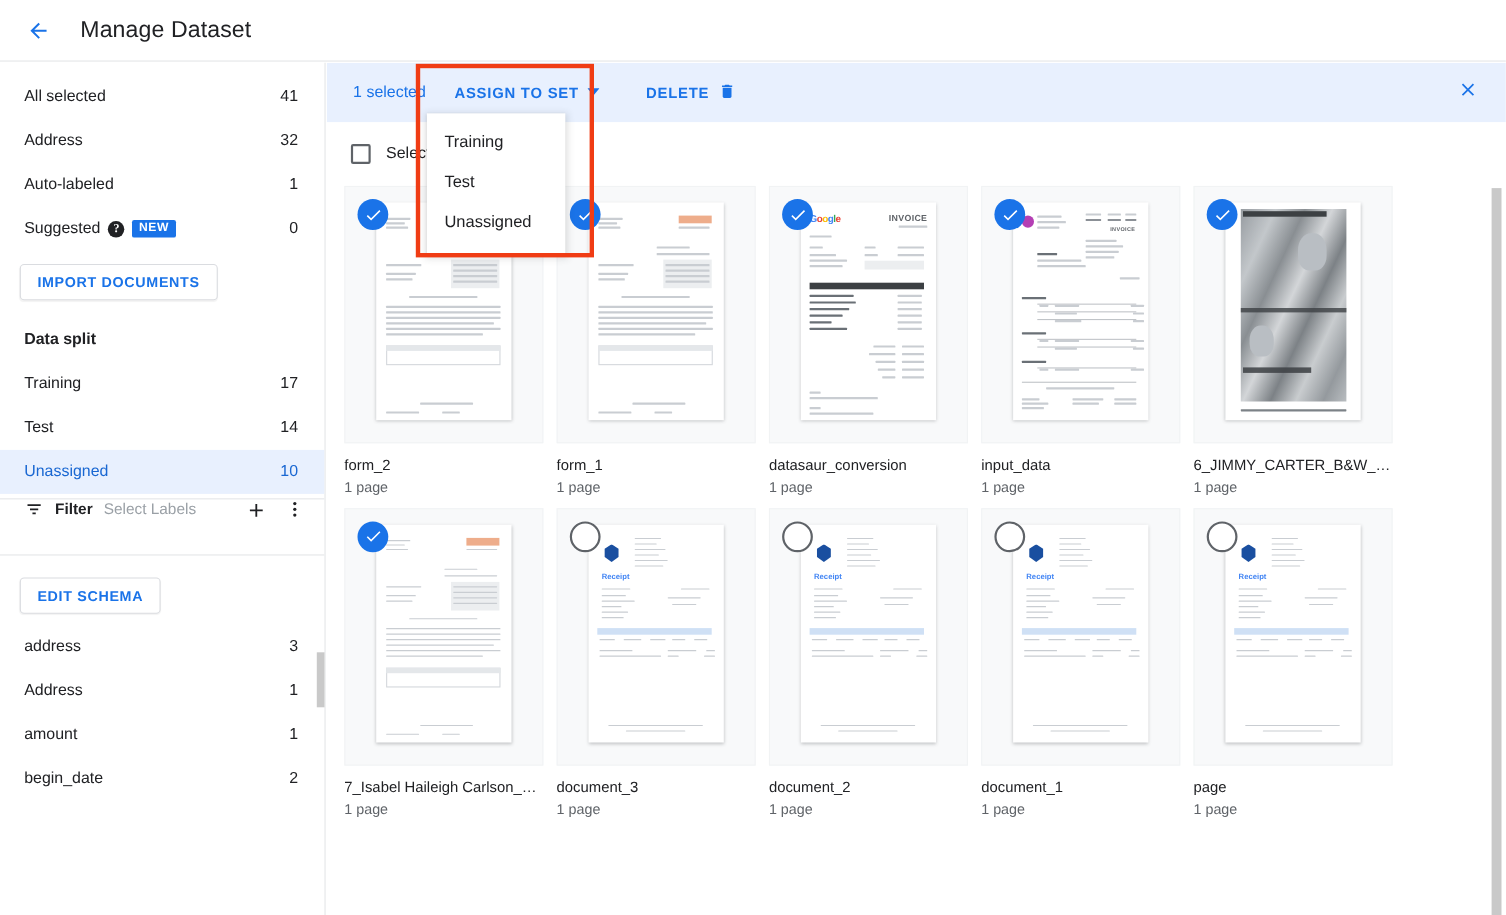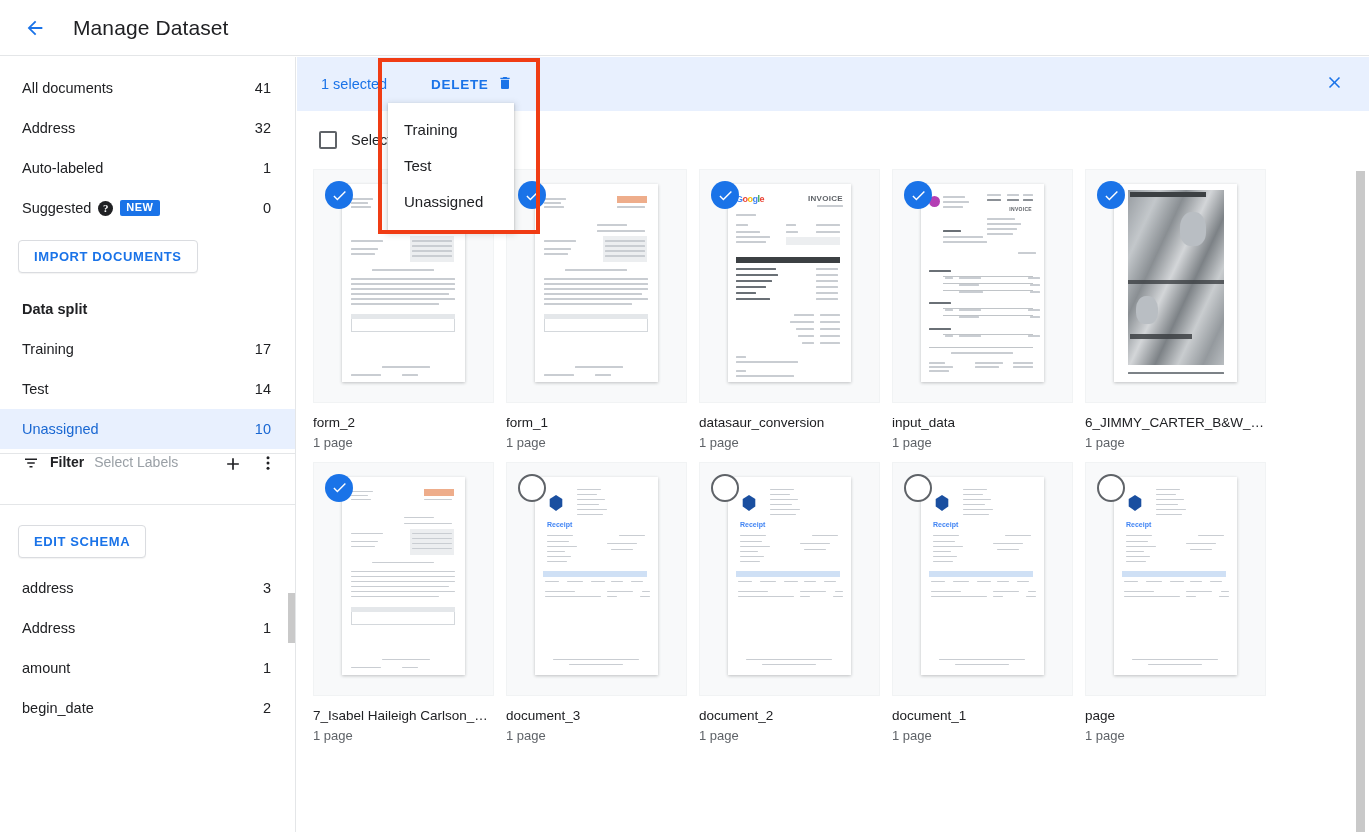--- a/index.html
+++ b/index.html
@@ -231,21 +231,21 @@
     </div>
     <div class="page-title">Manage Dataset</div>
   </div>
 
   <div class="sidebar">
 
     <div style="height:11px"></div>
 
     <div class="side-row">
       <span class="label">
-          <span>All documents</span>
+          <span>All selected</span>
         </span>
       <span class="count">41</span>
     </div>
     <div class="side-row">
       <span class="label">
           <span>Address</span>
         </span>
       <span class="count">32</span>
     </div>
     <div class="side-row">
@@ -335,20 +335,28 @@
       </div>
     </div>
 
     <div class="side-scrollbar"></div>
   </div>
 
   <div class="main">
 
     <div class="action-bar">
       <span class="sel-count">1 selected</span>
+      <button class="act-btn">
+        <span>ASSIGN TO SET</span>
+        <span>
+          <svg width="11" height="11" viewBox="0 0 10 6" fill="#1a73e8">
+              <path d="M0 0h10L5 6z"></path>
+            </svg>
+        </span>
+      </button>
       <span class="act-sep"></span>
       <button class="act-btn">
         <span>DELETE</span>
         <span>
           <svg width="16" height="16" viewBox="0 0 24 24" fill="#1a73e8">
               <path d="M6 19c0 1.1.9 2 2 2h8c1.1 0 2-.9 2-2V7H6v12zM19 4h-3.5l-1-1h-5l-1 1H5v2h14V4z"></path>
             </svg>
         </span>
       </button>
       <span class="close-x">

